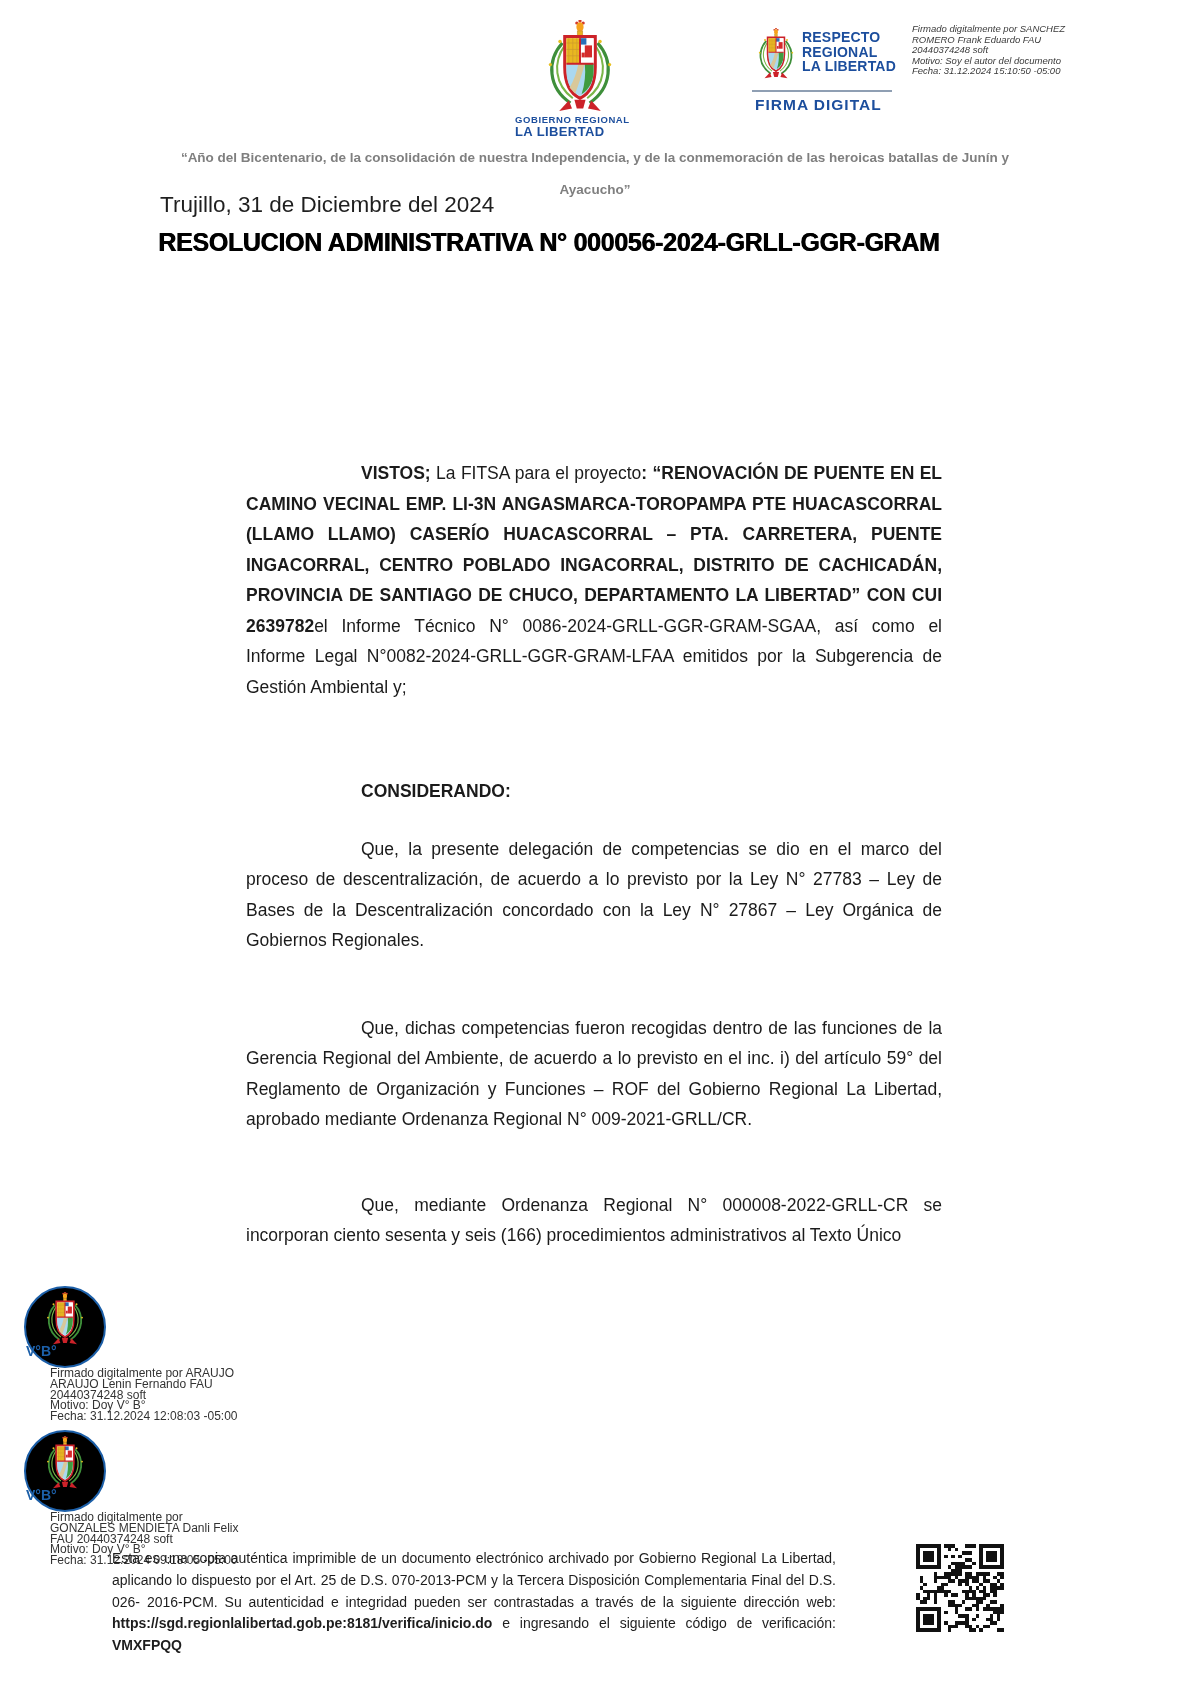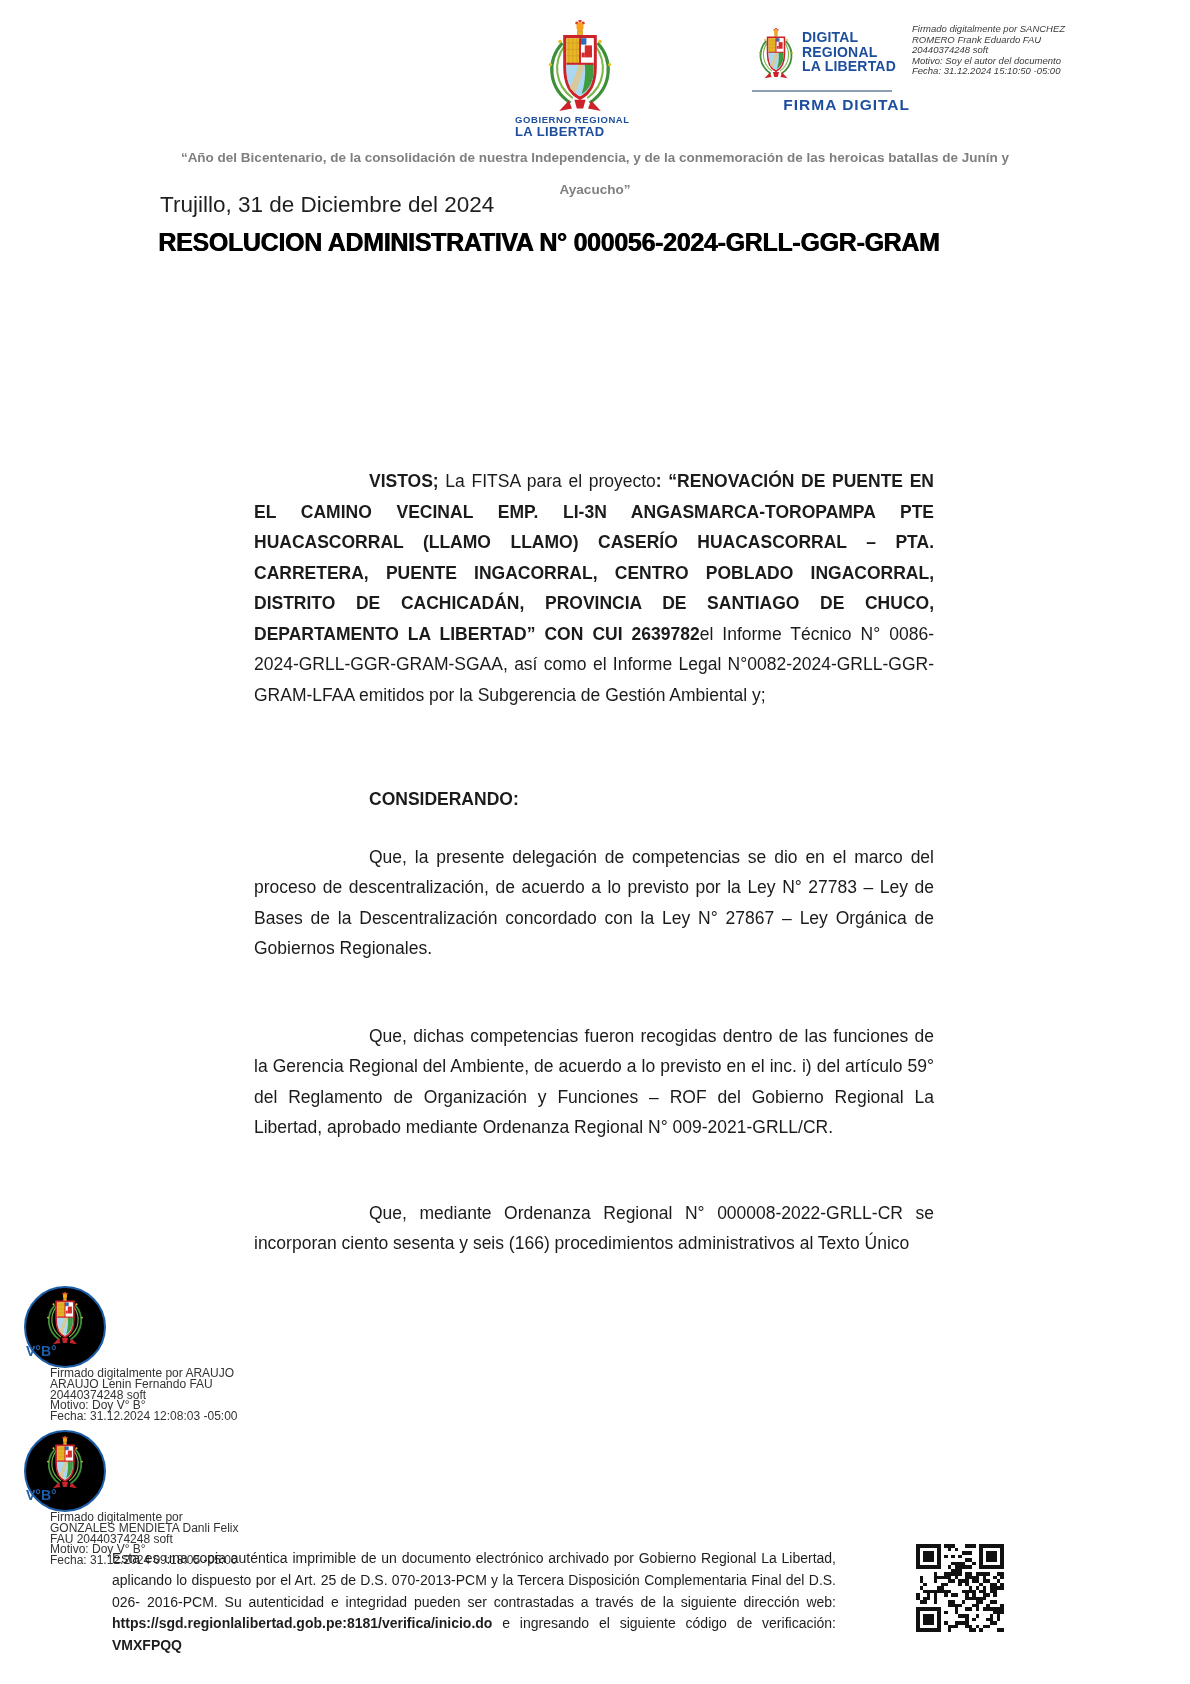--- a/index.html
+++ b/index.html
@@ -12,35 +12,35 @@
   .logo-center{position:absolute;left:515px;top:20px;width:130px;text-align:left;}
   .logo-center svg{width:80px;height:94px;display:block;margin:0 auto;}
   .logo-cap1{font-size:9.5px;font-weight:bold;color:#1c4e9d;letter-spacing:.6px;line-height:11px;}
   .logo-cap2{font-size:13px;font-weight:bold;color:#1c4e9d;letter-spacing:.4px;line-height:14px;}
 
   .sig-top{position:absolute;left:752px;top:22px;width:430px;}
   .sig-top .coa-sm{position:absolute;left:2px;top:6px;width:44px;height:52px;}
   .sig-org{position:absolute;left:50px;top:8px;font-size:14px;font-weight:bold;color:#1c4e9d;
            line-height:14.5px;white-space:pre-line;letter-spacing:.2px;}
   .sig-rule{position:absolute;left:0px;top:68px;width:140px;height:2px;background:#8f9fb3;}
-  .sig-label{position:absolute;left:20px;top:74px;width:138px;text-align:right;
+  .sig-label{position:absolute;left:3px;top:74px;width:138px;text-align:left;
              font-size:15.5px;font-weight:bold;color:#1c4e9d;letter-spacing:1px;}
   .sig-details{position:absolute;left:160px;top:2px;width:170px;font-size:9.5px;line-height:10.6px;
                color:#3a3a3a;white-space:pre-line;font-style:italic;}
 
   .motto{position:absolute;left:160px;top:142px;width:870px;text-align:center;
          font-size:13.5px;font-weight:bold;color:#7f7f7f;line-height:32px;}
 
   .place-date{position:absolute;left:160px;top:192px;font-size:22.5px;color:#1f1f1f;}
   .doc-title{position:absolute;left:158px;top:228px;font-size:25px;font-weight:bold;color:#000;
              letter-spacing:-0.3px;text-shadow:.7px 0 0 #000;}
 
   
   .doc-body{position:absolute;left:238px;top:450px;width:712px;}
-  .doc-body p{font-size:17.5px;line-height:30.5px;text-align:justify;text-indent:115px;margin:16px;}
+  .doc-body p{font-size:17.5px;line-height:30.5px;text-align:justify;text-indent:115px;margin:8px;}
   .doc-body p .b{font-weight:bold;}
   .doc-body p:nth-child(1){margin-bottom:74px;}
   .doc-body p:nth-child(2){margin-bottom:27px;}
   .doc-body p:nth-child(3){margin-bottom:57px;}
   .doc-body p:nth-child(4){margin-bottom:55px;}
   .doc-body p:nth-child(5){margin-bottom:59px;}
   .doc-body p:nth-child(6){margin-bottom:55px;}
 
   
   .stamp{position:absolute;width:82px;height:82px;border:2.5px solid #1c5fa8;border-radius:50%;
@@ -103,21 +103,21 @@
         <use href="#coa"></use>
       </svg>
     <div class="logo-cap1">GOBIERNO REGIONAL</div>
     <div class="logo-cap2">LA LIBERTAD</div>
   </div>
 
   <div class="sig-top">
     <svg class="coa-sm" viewBox="0 0 100 116">
         <use href="#coa"></use>
       </svg>
-    <div class="sig-org">DIGITAL
+    <div class="sig-org">RESPECTO
 REGIONAL
 LA LIBERTAD</div>
     <div class="sig-rule"></div>
     <div class="sig-label">FIRMA DIGITAL</div>
     <div class="sig-details">Firmado digitalmente por SANCHEZ
 ROMERO Frank Eduardo FAU
 20440374248 soft
 Motivo: Soy el autor del documento
 Fecha: 31.12.2024 15:10:50 -05:00</div>
   </div>

